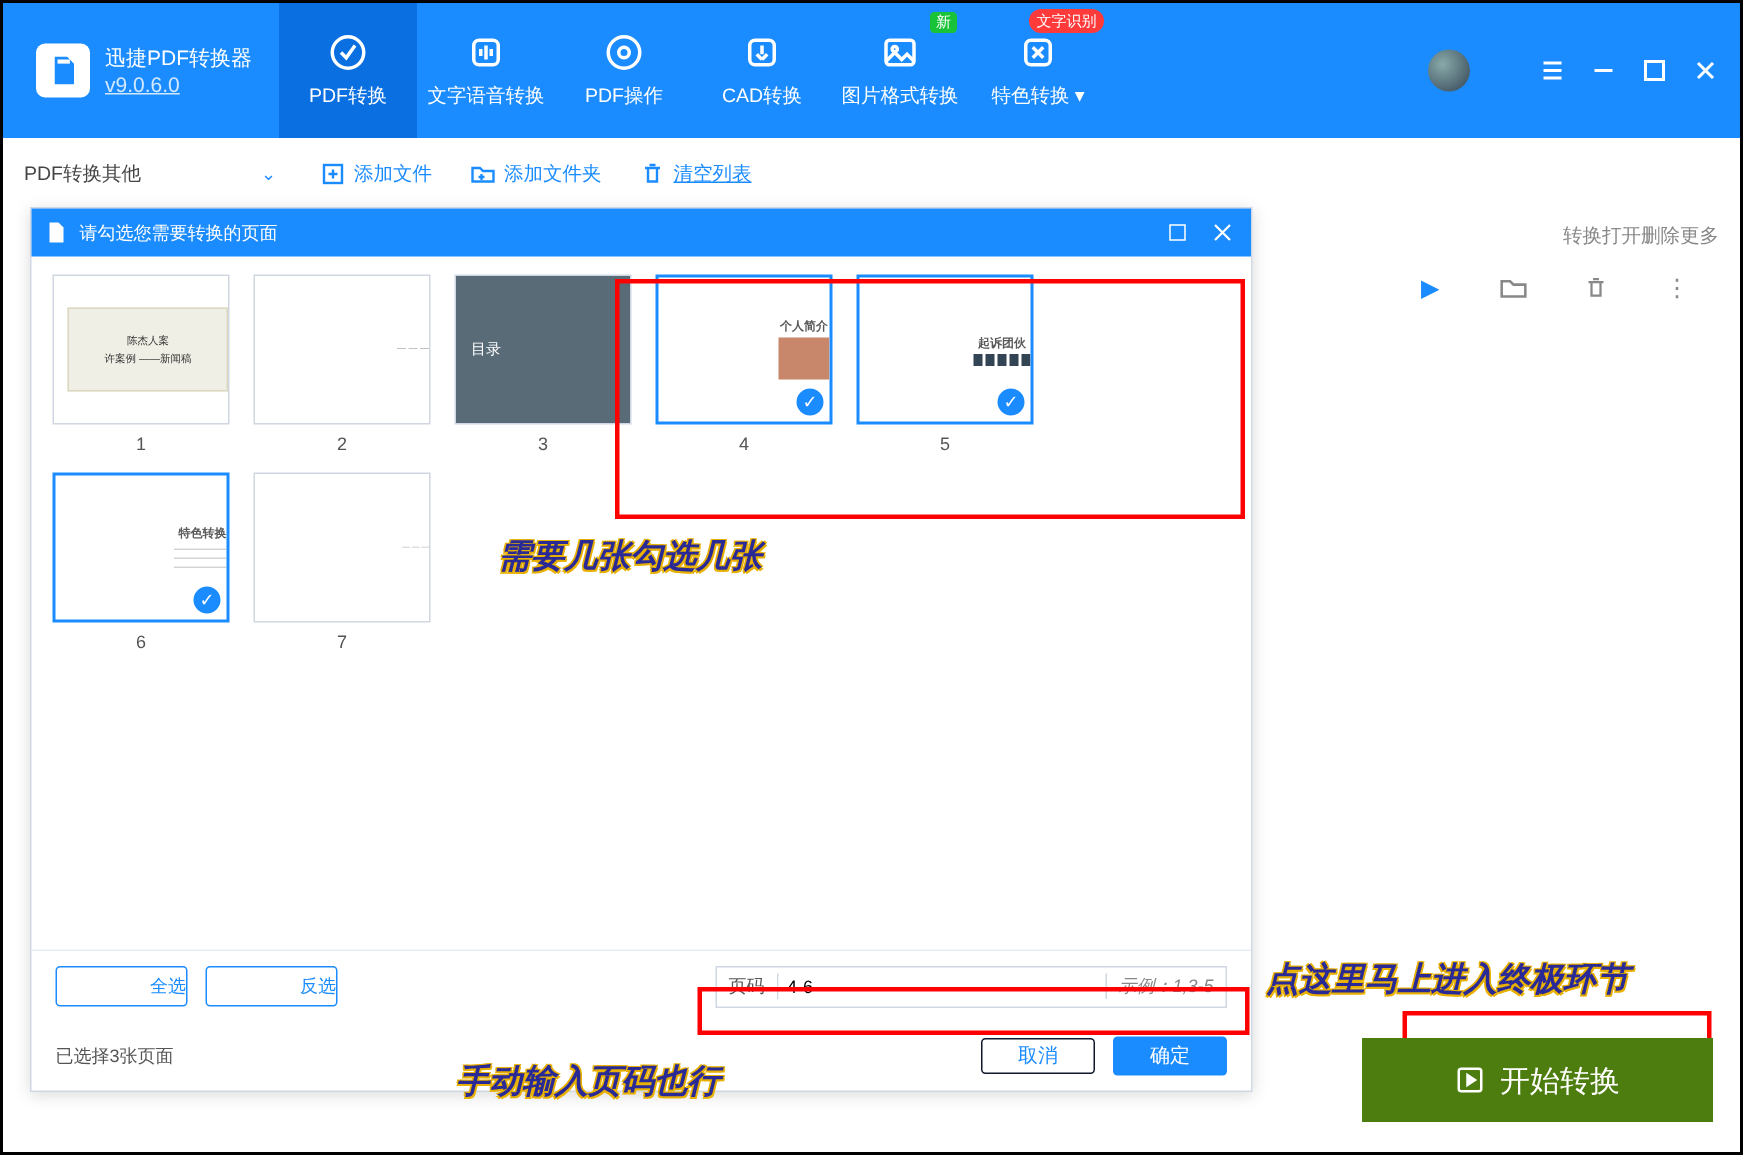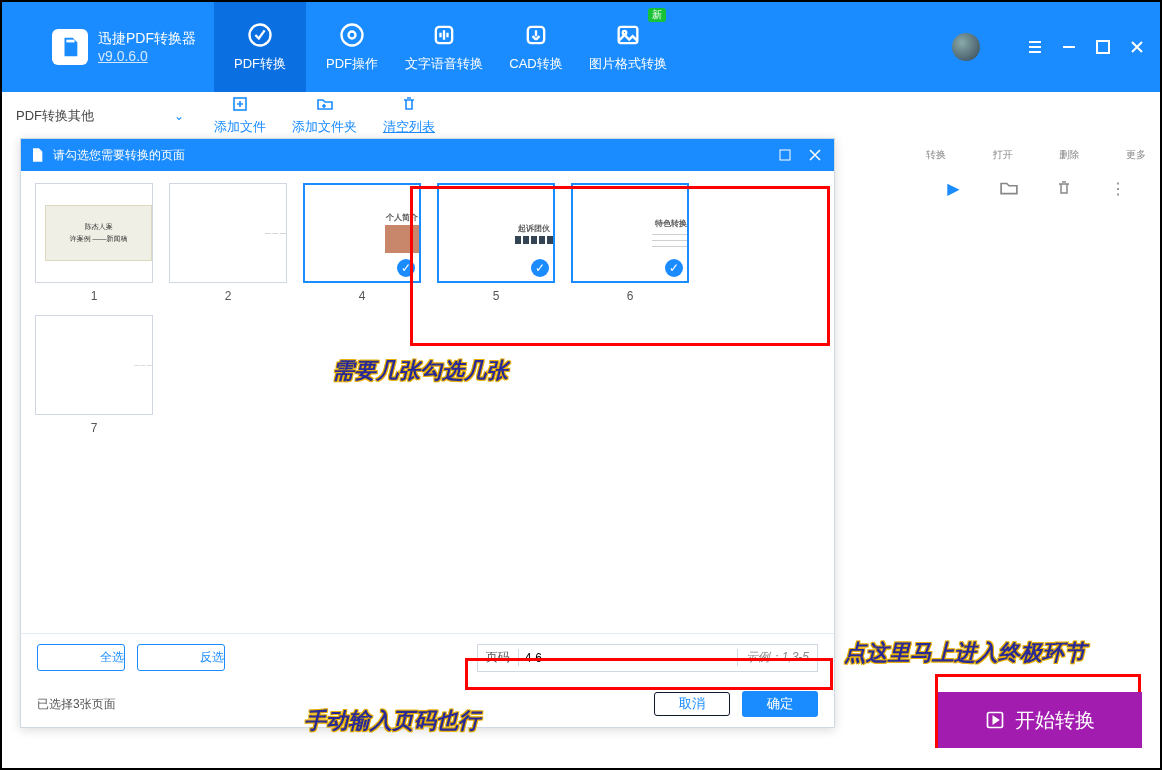--- a/index.html
+++ b/index.html
@@ -1,56 +1,56 @@
 <!DOCTYPE html>
 <html><head>
 <meta charset="utf-8">
 <style>
 * { margin: 0; padding: 0; box-sizing: border-box; font-family: "Microsoft YaHei", sans-serif; }
 body { background: #fff; width: 1162px; height: 770px; position: relative; border: 2px solid #000; overflow: hidden; }
 
 
 .header { height: 90px; background: #1b8cff; display: flex; align-items: stretch; color: #fff; }
-.logo-area { display: flex; align-items: center; padding: 0 18px 0 22px; margin-left: 28px; }
+.logo-area { display: flex; align-items: center; padding: 0 18px 0 22px; }
 .logo-box { width: 36px; height: 36px; background: #fff; border-radius: 6px; display: flex; align-items: center; justify-content: center; margin-right: 10px; }
 .logo-box svg { width: 22px; height: 22px; }
 .logo-text .name { font-size: 14px; }
 .logo-text .ver  { font-size: 14px; opacity: .8; text-decoration: underline; }
 .tabs { display: flex; align-items: stretch; }
 .tab  { width: 92px; display: flex; flex-direction: column; align-items: center; justify-content: center; gap: 6px; font-size: 13px; cursor: pointer; position: relative; }
 .tab.active { background: #0a6fe0; }
 .tab svg { width: 28px; height: 28px; }
 .badge-green { position: absolute; top: 6px; right: 8px; background: #19c337; color: #fff; font-size: 10px; padding: 0 4px; border-radius: 3px; }
 .badge-red   { position: absolute; top: 4px; right: 2px; background: #ff3a3a; color: #fff; font-size: 10px; padding: 1px 5px; border-radius: 8px; }
 .head-right { margin-left: auto; display: flex; align-items: center; padding-right: 14px; gap: 16px; }
 .avatar { width: 28px; height: 28px; border-radius: 50%; background: radial-gradient(circle at 35% 35%, #8aa, #345); margin-right: 30px;}
 .win-btn { width: 18px; height: 18px; display: flex; align-items: center; justify-content: center; cursor: pointer; }
 .win-btn svg { width: 16px; height: 16px; stroke: #fff; stroke-width: 2; fill: none; }
 
 
 .subbar { height: 48px; display: flex; align-items: center; padding: 0 14px; font-size: 13px; color: #444; }
 .side-head { width: 178px; display: flex; align-items: center; justify-content: space-between; padding-right: 10px; }
 .chev { color: #1b8cff; font-size: 12px; }
 .sub-actions { display: flex; gap: 26px; margin-left: 20px; }
-.sub-item { display: flex; align-items: center; gap: 6px; color: #1b8cff; cursor: pointer; flex-direction: column; }
+.sub-item { display: flex; align-items: center; gap: 6px; color: #1b8cff; cursor: pointer; }
 .sub-item.clear { color: #1b8cff; text-decoration: underline; }
 .sub-icon { width: 16px; height: 16px; }
 
 
 .right-col { position: absolute; top: 146px; right: 14px; width: 220px; display: flex; flex-direction: column; gap: 16px; }
-.rc-head { display: flex; justify-content: space-between; color: #888; font-size: 10px; }
+.rc-head { display: flex; justify-content: flex-end; color: #888; font-size: 13px; }
 .rc-icons{ display: flex; justify-content: space-around; }
 .rc-icons span { width: 20px; height: 20px; display: flex; align-items: center; justify-content: center; cursor: pointer; }
 
 
 .ann { position: absolute; font-weight: 800; font-style: italic; font-size: 22px; color: #2a2a96; text-shadow: 1px 1px 0 #e8b000, -1px -1px 0 #e8b000, 1px -1px 0 #e8b000, -1px 1px 0 #e8b000; }
 .red-frame { position: absolute; border: 3px solid #f00; }
 
 
-.start-btn { position: absolute; right: 18px; bottom: 20px; background: #a21caf; color: #fff; width: 204px; height: 56px; display: flex; align-items: center; justify-content: center; gap: 10px; font-size: 20px; cursor: pointer; }
+.start-btn { position: absolute; right: 18px; bottom: 20px; background: #4d7c0f; color: #fff; width: 234px; height: 56px; display: flex; align-items: center; justify-content: center; gap: 10px; font-size: 20px; cursor: pointer; }
 
 
 .modal { position: absolute; left: 18px; top: 136px; width: 815px; height: 590px; background: #fff; border: 1px solid #cfd8e3; box-shadow: 0 2px 10px rgba(0,0,0,.15); display: flex; flex-direction: column; }
 .modal-head { height: 32px; background: #1b8cff; color: #fff; display: flex; align-items: center; padding: 0 8px; gap: 8px; font-size: 12px; }
 .modal-head .spacer { flex: 1; }
 .modal-head .mh-btn { width: 22px; height: 22px; display: flex; align-items: center; justify-content: center; cursor: pointer; }
 .modal-body { flex: 1; padding: 12px 6px 4px 6px; overflow: auto; }
 .thumbs { display: flex; flex-wrap: wrap; gap: 0; }
 .thumb-wrap { width: 132px; display: flex; flex-direction: column; align-items: center; gap: 6px; margin: 0 1px 12px 1px; }
 .thumb { width: 118px; height: 100px; border: 1px solid #d0d7e2; background: #fff; position: relative; display: flex; align-items: center; justify-content: flex-end; font-size: 7px; color: #5a5a5a; overflow: hidden; }
@@ -94,47 +94,55 @@
   <div class="tabs">
     <div class="tab active">
       <svg viewBox="0 0 24 24" fill="none" stroke="#fff" stroke-width="2">
           <circle cx="12" cy="12" r="9"></circle>
           <path d="M8 12l3 3 5-7"></path>
         </svg>
       <span>PDF转换</span>
     </div>
     <div class="tab">
       <svg viewBox="0 0 24 24" fill="none" stroke="#fff" stroke-width="2">
+          <rect x="5" y="5" width="14" height="14" rx="3"></rect>
+          <path d="M9 10v4M12 8v8M15 10v4"></path>
+        </svg>
+      <span>文字语音转换</span>
+    </div>
+    <div class="tab">
+      <svg viewBox="0 0 24 24" fill="none" stroke="#fff" stroke-width="2">
           <circle cx="12" cy="12" r="9"></circle>
           <circle cx="12" cy="12" r="3"></circle>
         </svg>
       <span>PDF操作</span>
-    </div>
-    <div class="tab">
-      <svg viewBox="0 0 24 24" fill="none" stroke="#fff" stroke-width="2">
-          <rect x="5" y="5" width="14" height="14" rx="3"></rect>
-          <path d="M9 10v4M12 8v8M15 10v4"></path>
-        </svg>
-      <span>文字语音转换</span>
     </div>
     <div class="tab">
       <svg viewBox="0 0 24 24" fill="none" stroke="#fff" stroke-width="2">
           <rect x="5" y="5" width="14" height="14" rx="3"></rect>
           <path d="M12 8v5M12 16l-3-3M12 16l3-3"></path>
         </svg>
       <span>CAD转换</span>
     </div>
     <div class="tab">
       <span class="badge-green">新</span>
       <svg viewBox="0 0 24 24" fill="none" stroke="#fff" stroke-width="2">
           <rect x="4" y="5" width="16" height="14" rx="2"></rect>
           <circle cx="9" cy="10" r="1.5"></circle>
           <path d="M4 17l5-5 4 4 3-3 4 4"></path>
         </svg>
       <span>图片格式转换</span>
+    </div>
+    <div class="tab">
+      <span class="badge-red">文字识别</span>
+      <svg viewBox="0 0 24 24" fill="none" stroke="#fff" stroke-width="2">
+          <rect x="5" y="5" width="14" height="14" rx="3"></rect>
+          <path d="M9 9l6 6M15 9l-6 6"></path>
+        </svg>
+      <span><span>特色转换</span> <span>▾</span></span>
     </div>
   </div>
 
   <div class="head-right">
     <div class="avatar"></div>
     <div class="win-btn">
         <svg viewBox="0 0 16 16">
           <path d="M2 3h12M2 8h12M2 13h12"></path>
         </svg>
       </div>
@@ -238,20 +246,28 @@
         </div>
         <span class="page-num">1</span>
       </div>
       <div class="thumb-wrap">
         <div class="thumb">
             <span style="font-size:6px;color:#999">— — —</span>
           </div>
         <span class="page-num">2</span>
       </div>
       <div class="thumb-wrap">
+        <div class="thumb" style="padding:0">
+            <div class="slide-dark">
+              <span>目录</span>
+            </div>
+          </div>
+        <span class="page-num">3</span>
+      </div>
+      <div class="thumb-wrap">
         <div class="thumb selected">
           <div style="text-align:center">
               <div class="slide-title">个人简介</div>
               <div style="width:34px;height:28px;background:#c8866a;margin:2px auto"></div>
             </div>
           <span class="check">✓</span>
         </div>
         <span class="page-num">4</span>
       </div>
       <div class="thumb-wrap">

